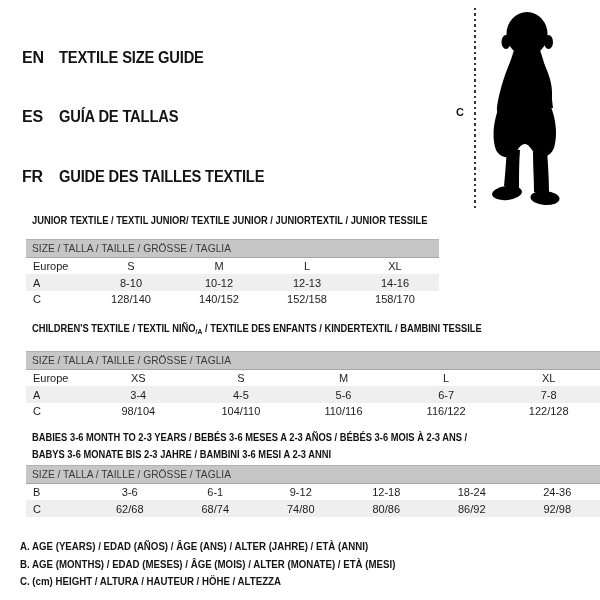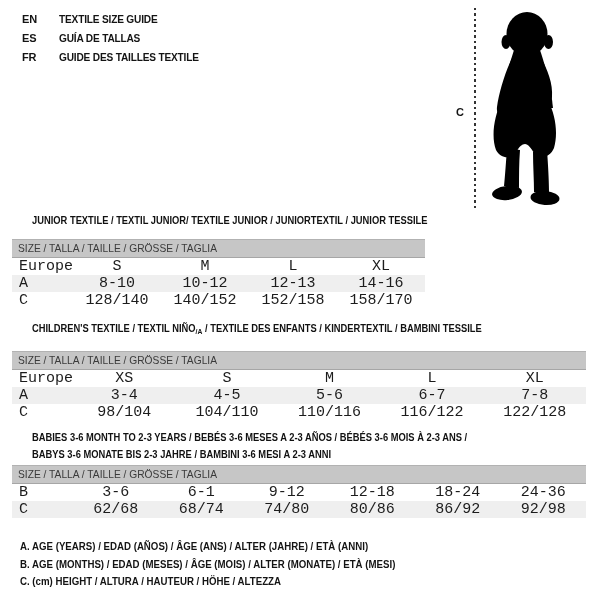--- a/index.html
+++ b/index.html
@@ -4,49 +4,49 @@
 <style>
   html,body { margin:0; padding:0; }
   body {
     width:600px; height:600px; background:#ffffff;
     font-family:"Liberation Sans", sans-serif; color:#1c1c1c;
   }
   .page { position:relative; width:600px; height:600px; overflow:hidden; background:#fff; }
 
   
   .lang-list { position:absolute; left:22px; top:9px; }
-  .lang-row { display:flex; height:19.4px; align-items:center;
-              font-weight:700; font-size:11px; letter-spacing:-0.2px; color:#141414; }
+  .lang-row { display:flex; height:19.4px; 
+              font-weight:700; font-size:16px; letter-spacing:-0.2px; color:#141414;margin-top:40px; }
   .lang-code { width:37px; flex:0 0 37px; }
   .lang-label { white-space:nowrap; transform:scaleX(.92); transform-origin:0 50%; }
 
   
   .dotline { position:absolute; left:474px; top:8px; width:2px; height:201px;
              background-image:repeating-linear-gradient(to bottom,#333 0 2.5px,transparent 2.5px 5.5px); }
   .c-label { position:absolute; left:456px; top:106px; font-weight:700; font-size:11px; color:#141414; }
   .baby-svg { position:absolute; left:486px; top:4px; }
 
   
   .size-section { position:absolute; left:12px; width:600px; }
   .sec1 { top:214px; } .sec2 { top:322px; } .sec3 { top:429px; }
   .sec-title { margin-left:20px; font-weight:700; font-size:11px; line-height:13px;
                white-space:nowrap; transform:scaleX(.85); transform-origin:0 0; color:#111; }
   .sec-title.two-line { line-height:16.5px; }
   .sub-part { font-size:8px; vertical-align:-2px; }
 
-  .tblwrap { }
+  .tblwrap { margin-left:14px; }
   .narrow { width:413px; } .wide { width:574px; }
   .gap-a { margin-top:12px; } .gap-b { margin-top:13px; } .gap-c { margin-top:3px; }
 
   .band { height:17px; line-height:17px; background:#c6c6c6;
           border-top:1px solid #b2b2b2; border-bottom:1px solid #a6a6a6;
           padding-left:6px; font-size:11px; color:#3a3a3a; }
   .band-text { display:inline-block; white-space:nowrap; transform:scaleX(.93); transform-origin:0 50%; }
 
-  .tbl { display:table; width:100%; table-layout:fixed; font-size:15px; color:#1c1c1c; border-collapse:collapse;font-family:Liberation Mono, monospace; }
+  .tbl { display:table; width:100%; table-layout:fixed; font-size:11px; color:#1c1c1c; border-collapse:collapse; }
   .tr { display:table-row; }
   .td { display:table-cell; height:16.4px; vertical-align:middle; text-align:center; }
   .td.label { width:54px; text-align:left; padding-left:7px; }
   .tr.shaded .td { background:#efefef; }
 
   
   .notes { position:absolute; left:20px; top:538px; }
   .note-line { font-weight:700; font-size:11px; line-height:17.5px; white-space:nowrap;
                transform:scaleX(.88); transform-origin:0 0; color:#141414; }
 </style>

